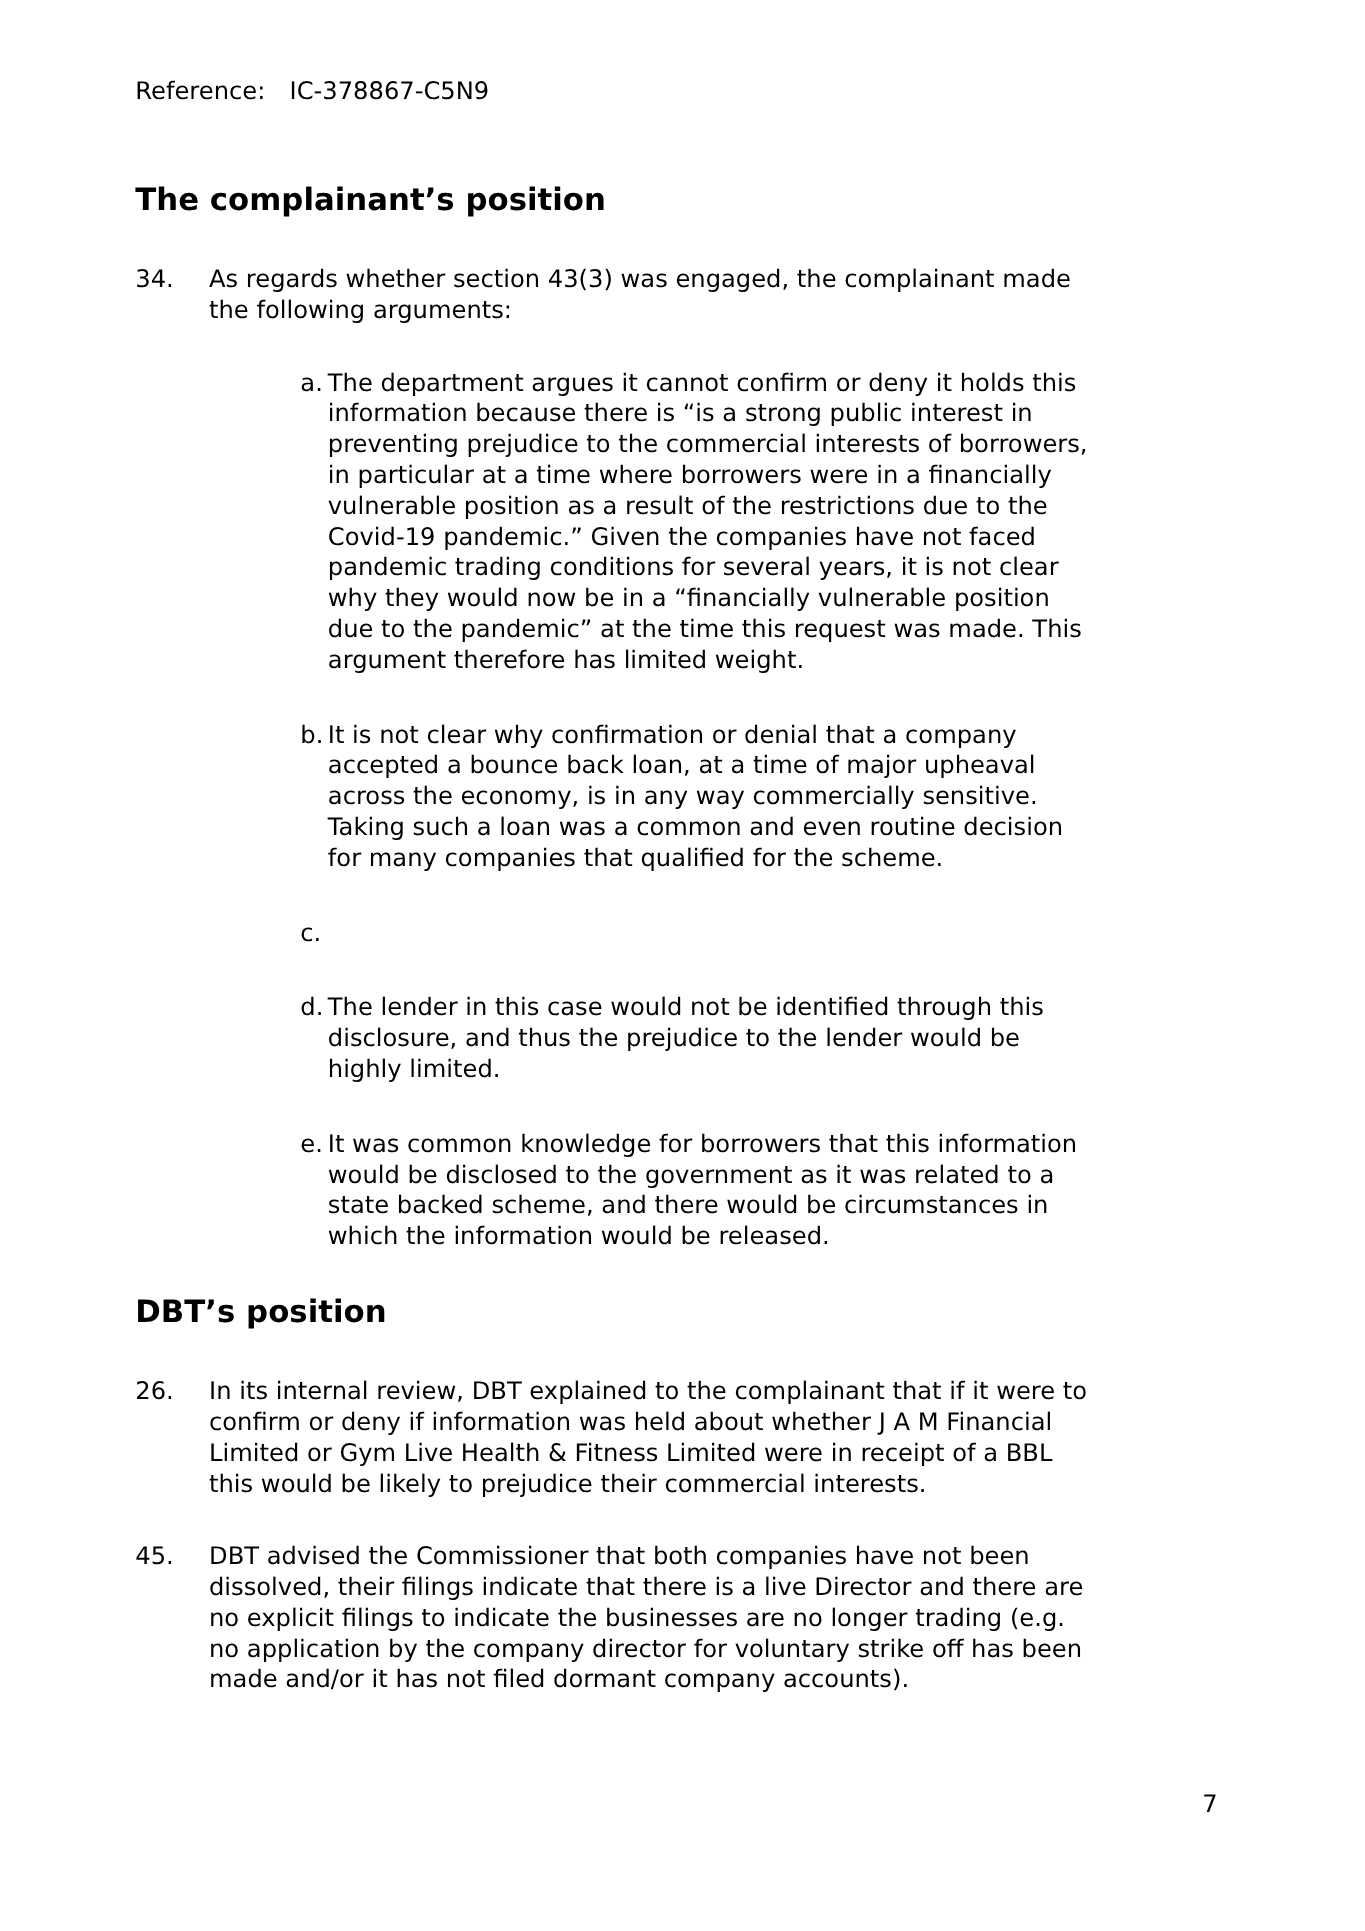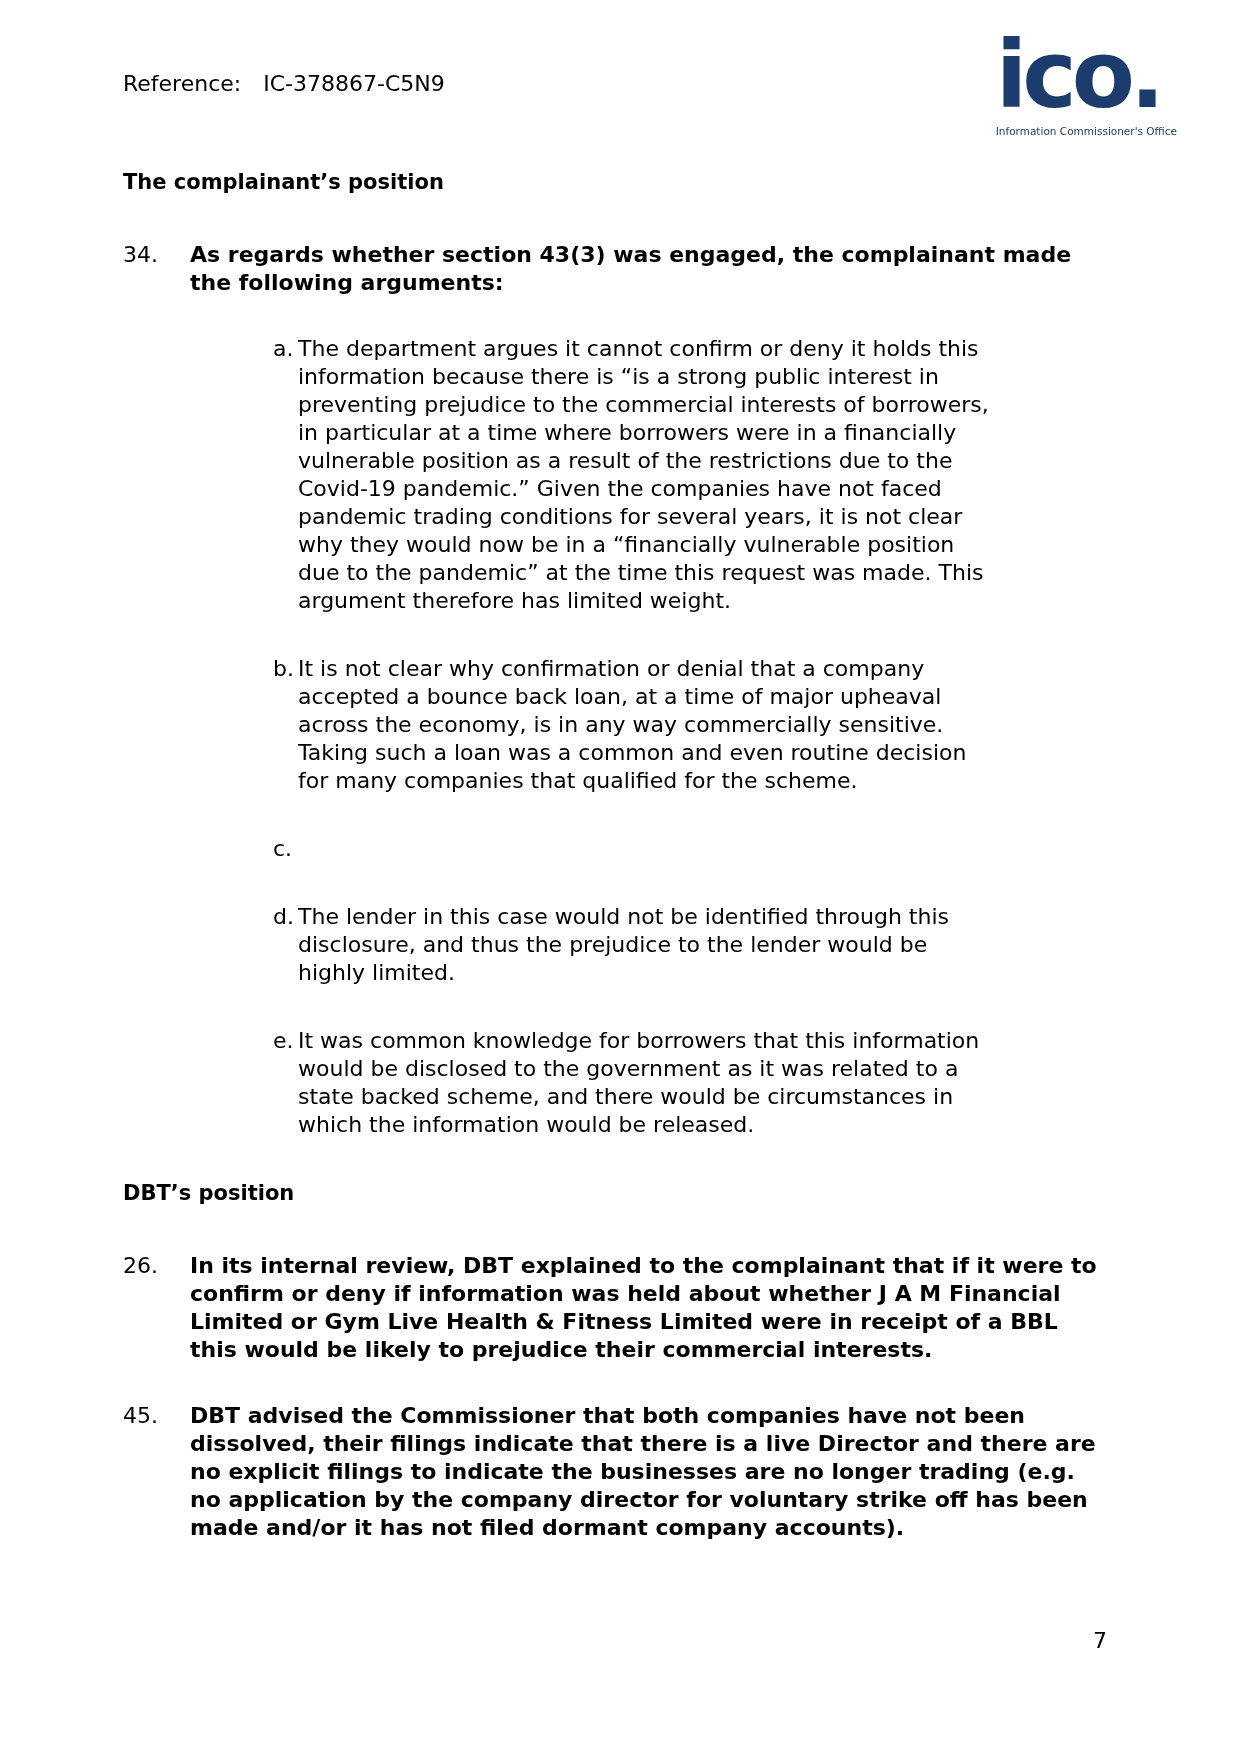--- a/index.html
+++ b/index.html
@@ -37,48 +37,44 @@
     font-size: 10.5px;
     line-height: 13px;
     margin-top: 1px;
     white-space: nowrap;
     letter-spacing: 0px;
   }
 
   
   .content { position: absolute; left: 123px; top: 168px; width: 1004px; }
   h2 {
-    font-size: 21px;
+    font-size: 28px;
     font-weight: bold;
     line-height: 28px;
     margin: 0 0 45px 0;
   }
   .num-para { display: flex; margin: 0 0 38px 0; }
   .num-para .num { flex: 0 0 67px; width: 67px; }
-  .num-para .ptext { white-space: pre-line; font-weight: bold; }
+  .num-para .ptext { white-space: pre-line; }
 
   .sub-item { display: flex; margin: 0 0 40px 150px; }
   .sub-item .marker { flex: 0 0 25px; width: 25px; }
   .sub-item .stext { white-space: pre-line; }
 
   .page-number { position: absolute; top: 1627px; right: 134px; }
 </style>
 </head>
 <body>
 
 <div class="page">
 
   <div class="ref-line">
     <span>Reference:</span><span class="ref-value">IC-378867-C5N9</span>
   </div>
 
-  <div class="logo">
-    <div class="logo-word">ico.</div>
-    <div class="logo-tag">Information Commissioner's Office</div>
-  </div>
 
   <div class="content">
 
     <h2>The complainant’s position</h2>
 
     <div class="num-para">
       <span class="num">34.</span>
       <div class="ptext">As regards whether section 43(3) was engaged, the complainant made
 the following arguments:</div>
     </div>

